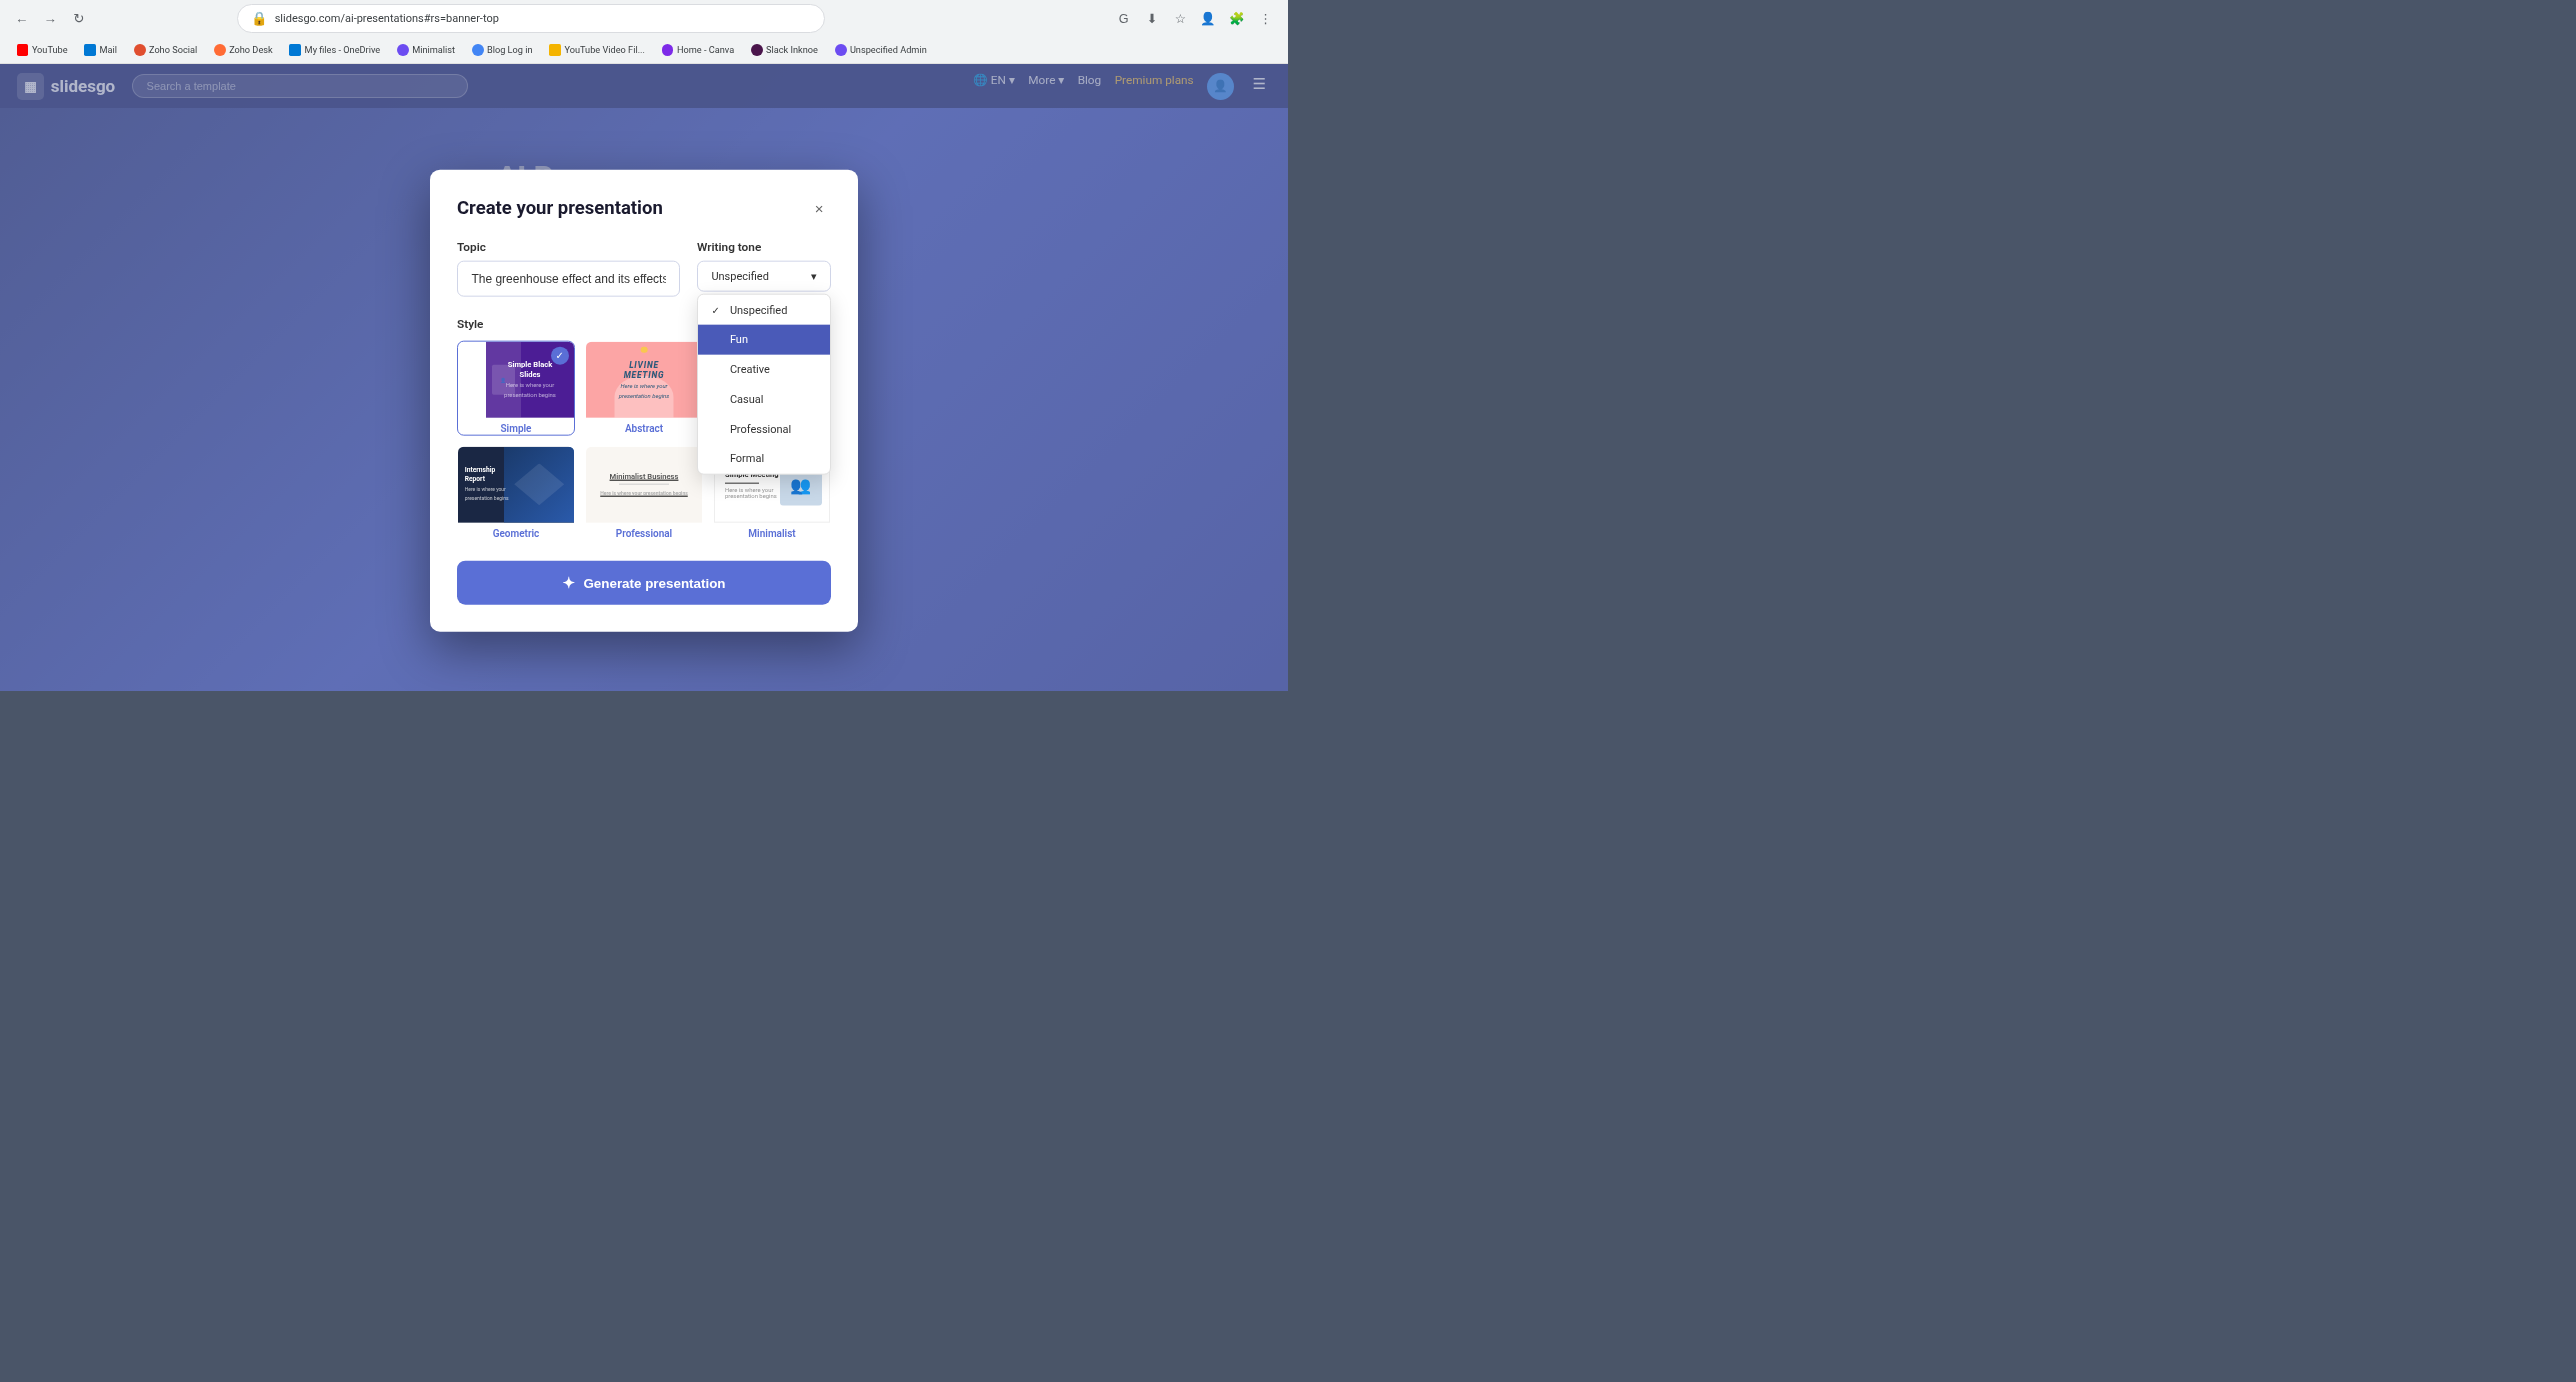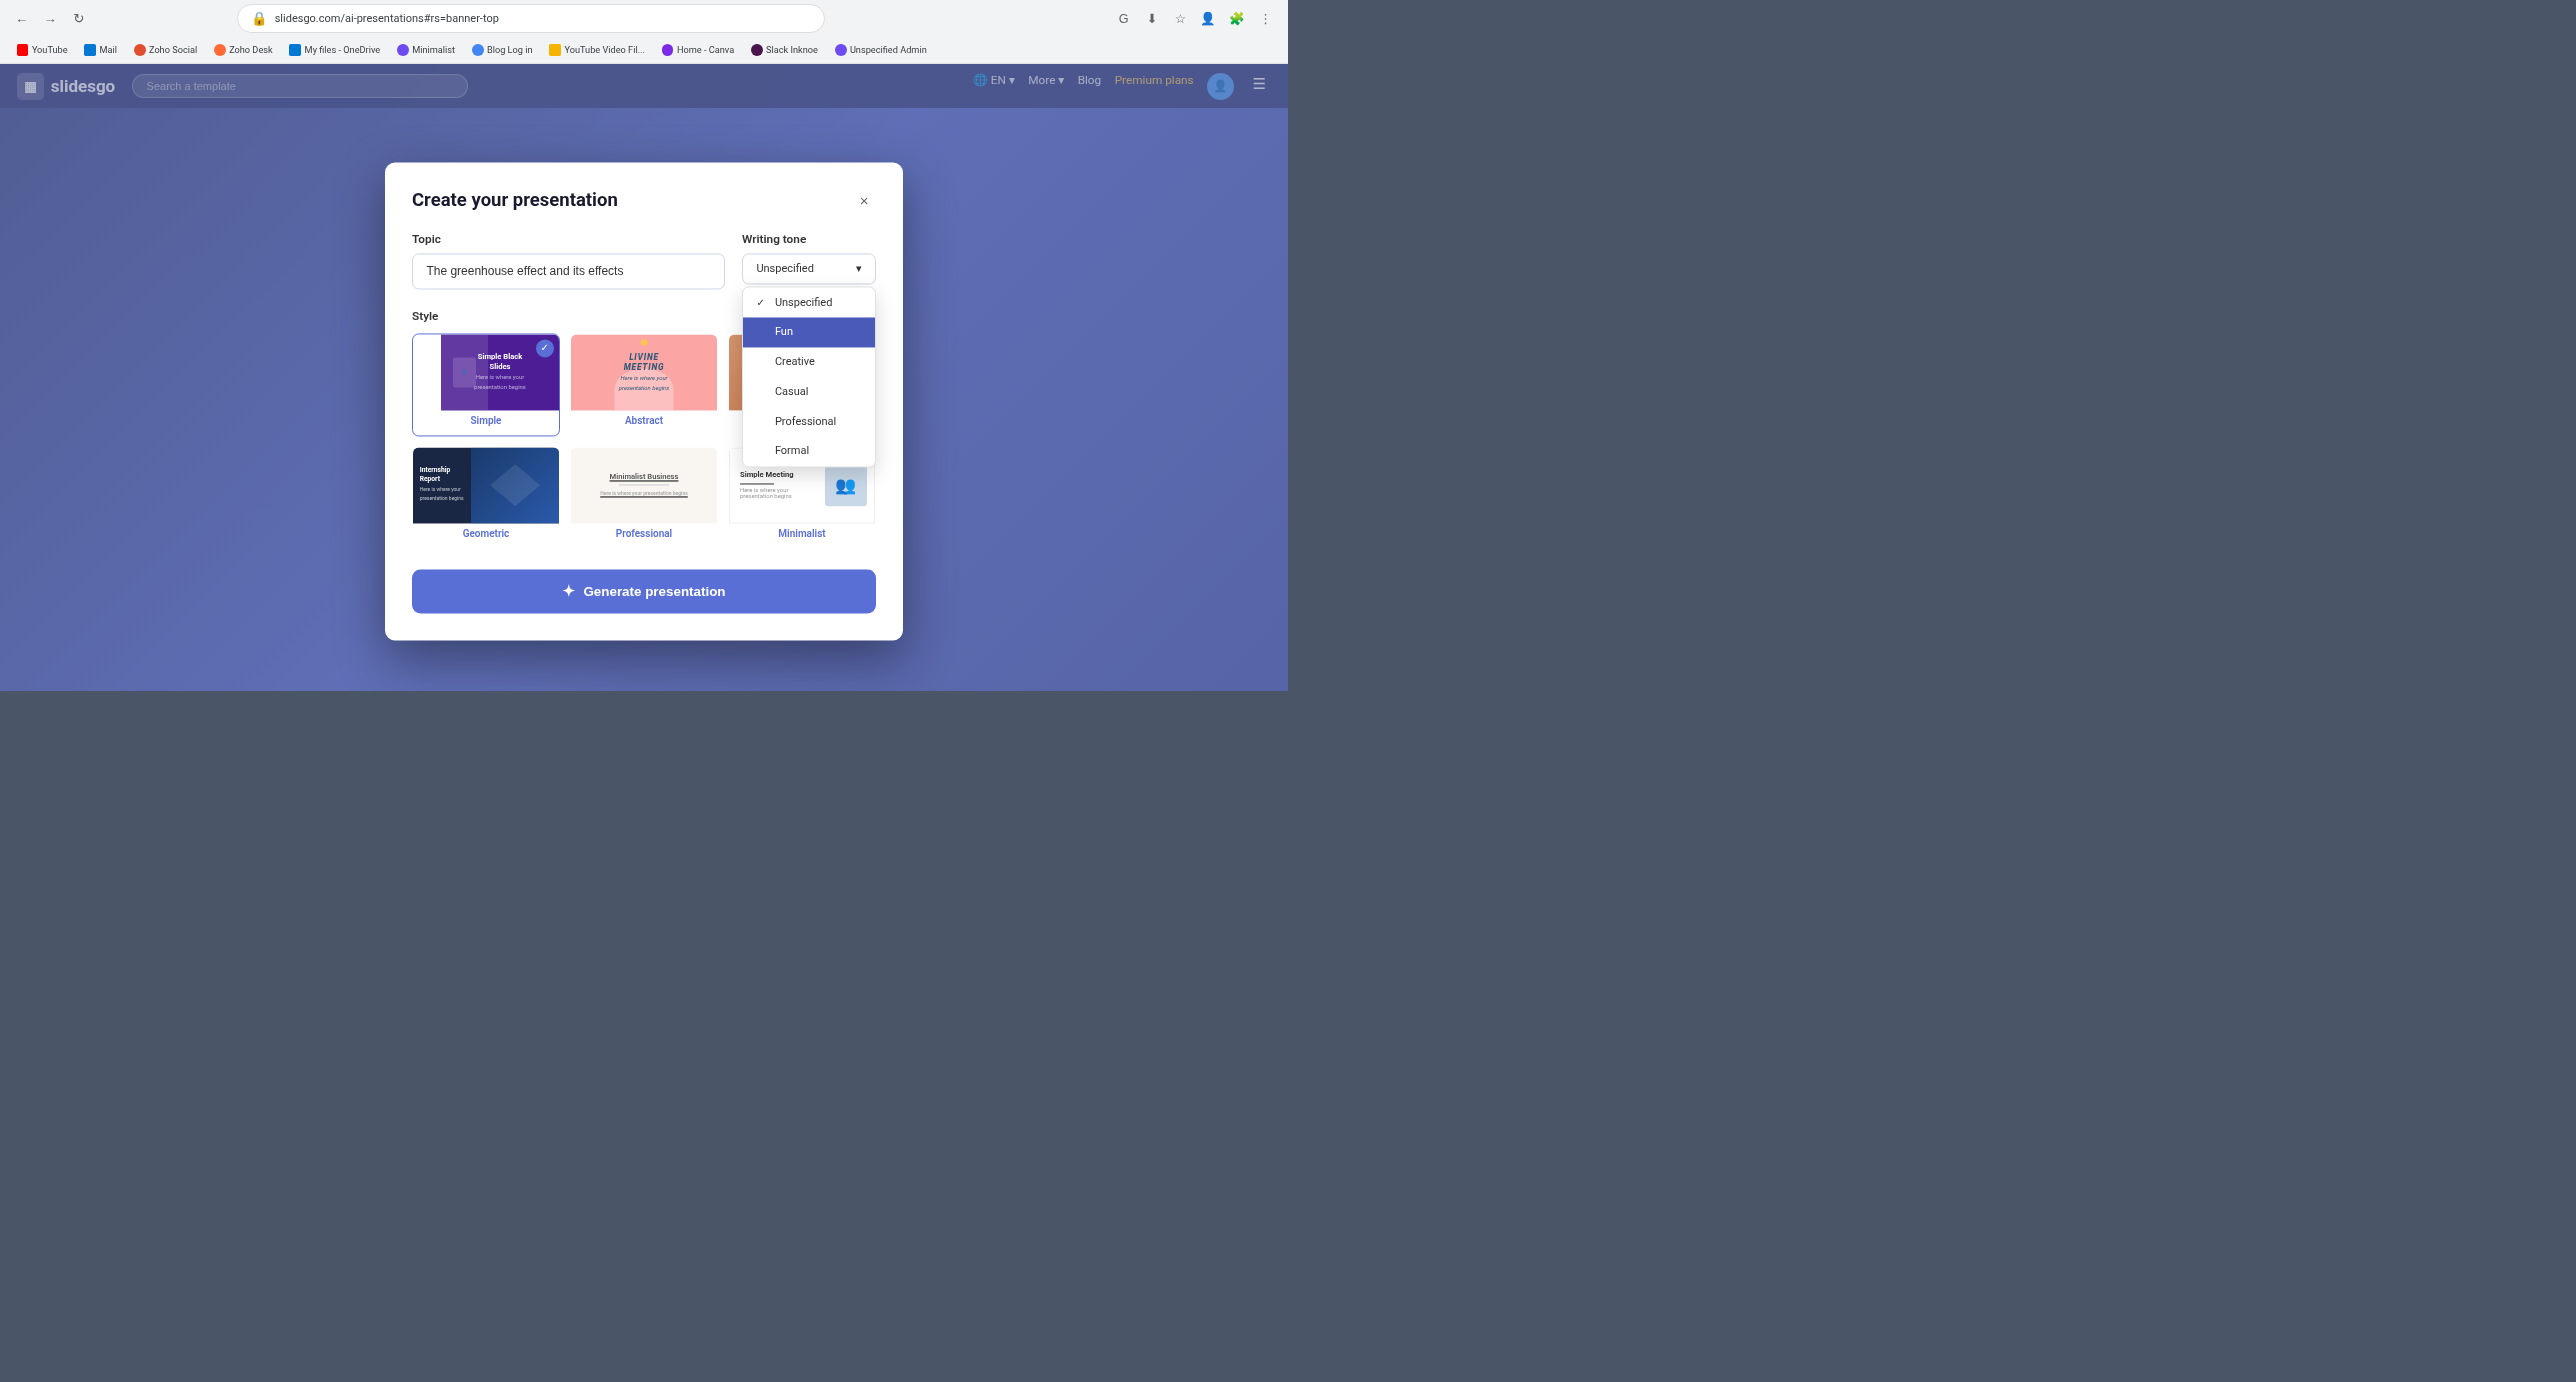--- a/index.html
+++ b/index.html
@@ -225,21 +225,21 @@
 
     
     .modal {
       position: absolute;
       top: 50%;
       left: 50%;
       transform: translate(-50%, -45%);
       background: white;
       border-radius: 10px;
       padding: 27px;
-      width: 518px;
+      width: 428px;
       z-index: 200;
       box-shadow: 0 17px 50px rgba(0,0,0,0.4);
     }
     .modal-header {
       display: flex;
       justify-content: space-between;
       align-items: flex-start;
       margin-bottom: 20px;
     }
     .modal-title {
@@ -368,21 +368,21 @@
     }
     .style-card.selected {
       border-color: #5a6fd6;
     }
     .style-card-label {
       text-align: center;
       font-size: 10px;
       font-weight: 600;
       color: #5a6fd6;
       margin-top: 5px;
-      padding-bottom: 9px;
+      padding-bottom: 1px;
     }
     .check-badge {
       position: absolute;
       top: 5px;
       right: 5px;
       width: 18.5px;
       height: 18.5px;
       background: #5a6fd6;
       border-radius: 50%;
       display: flex;

